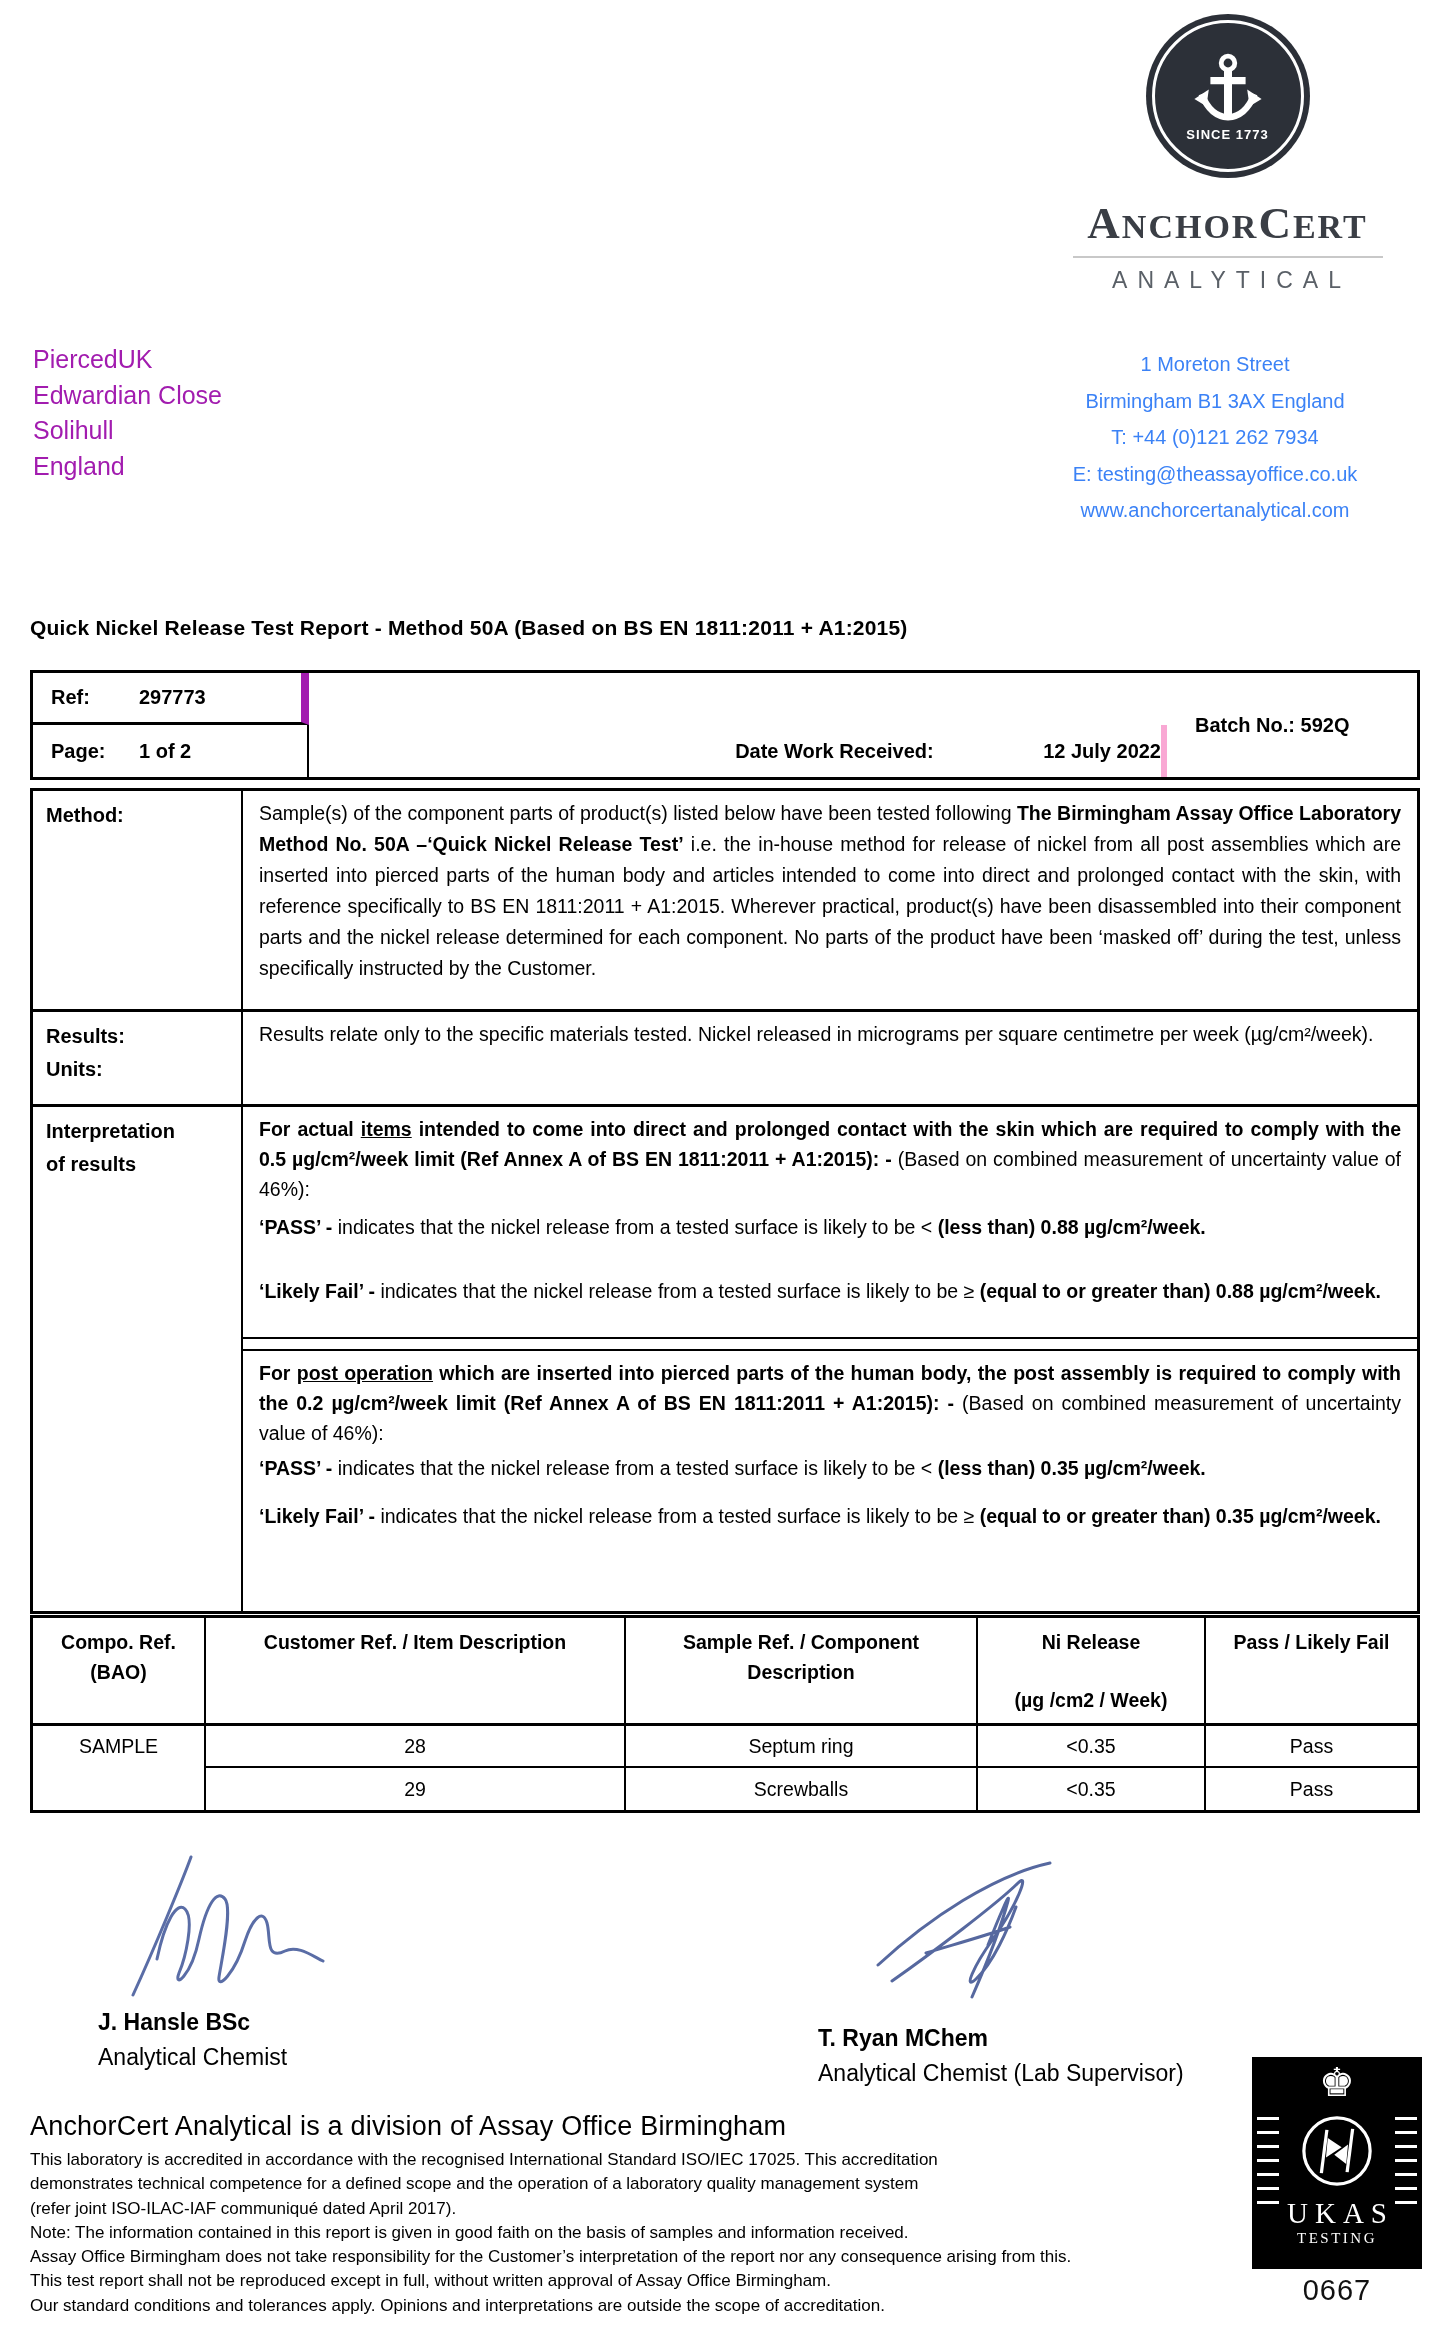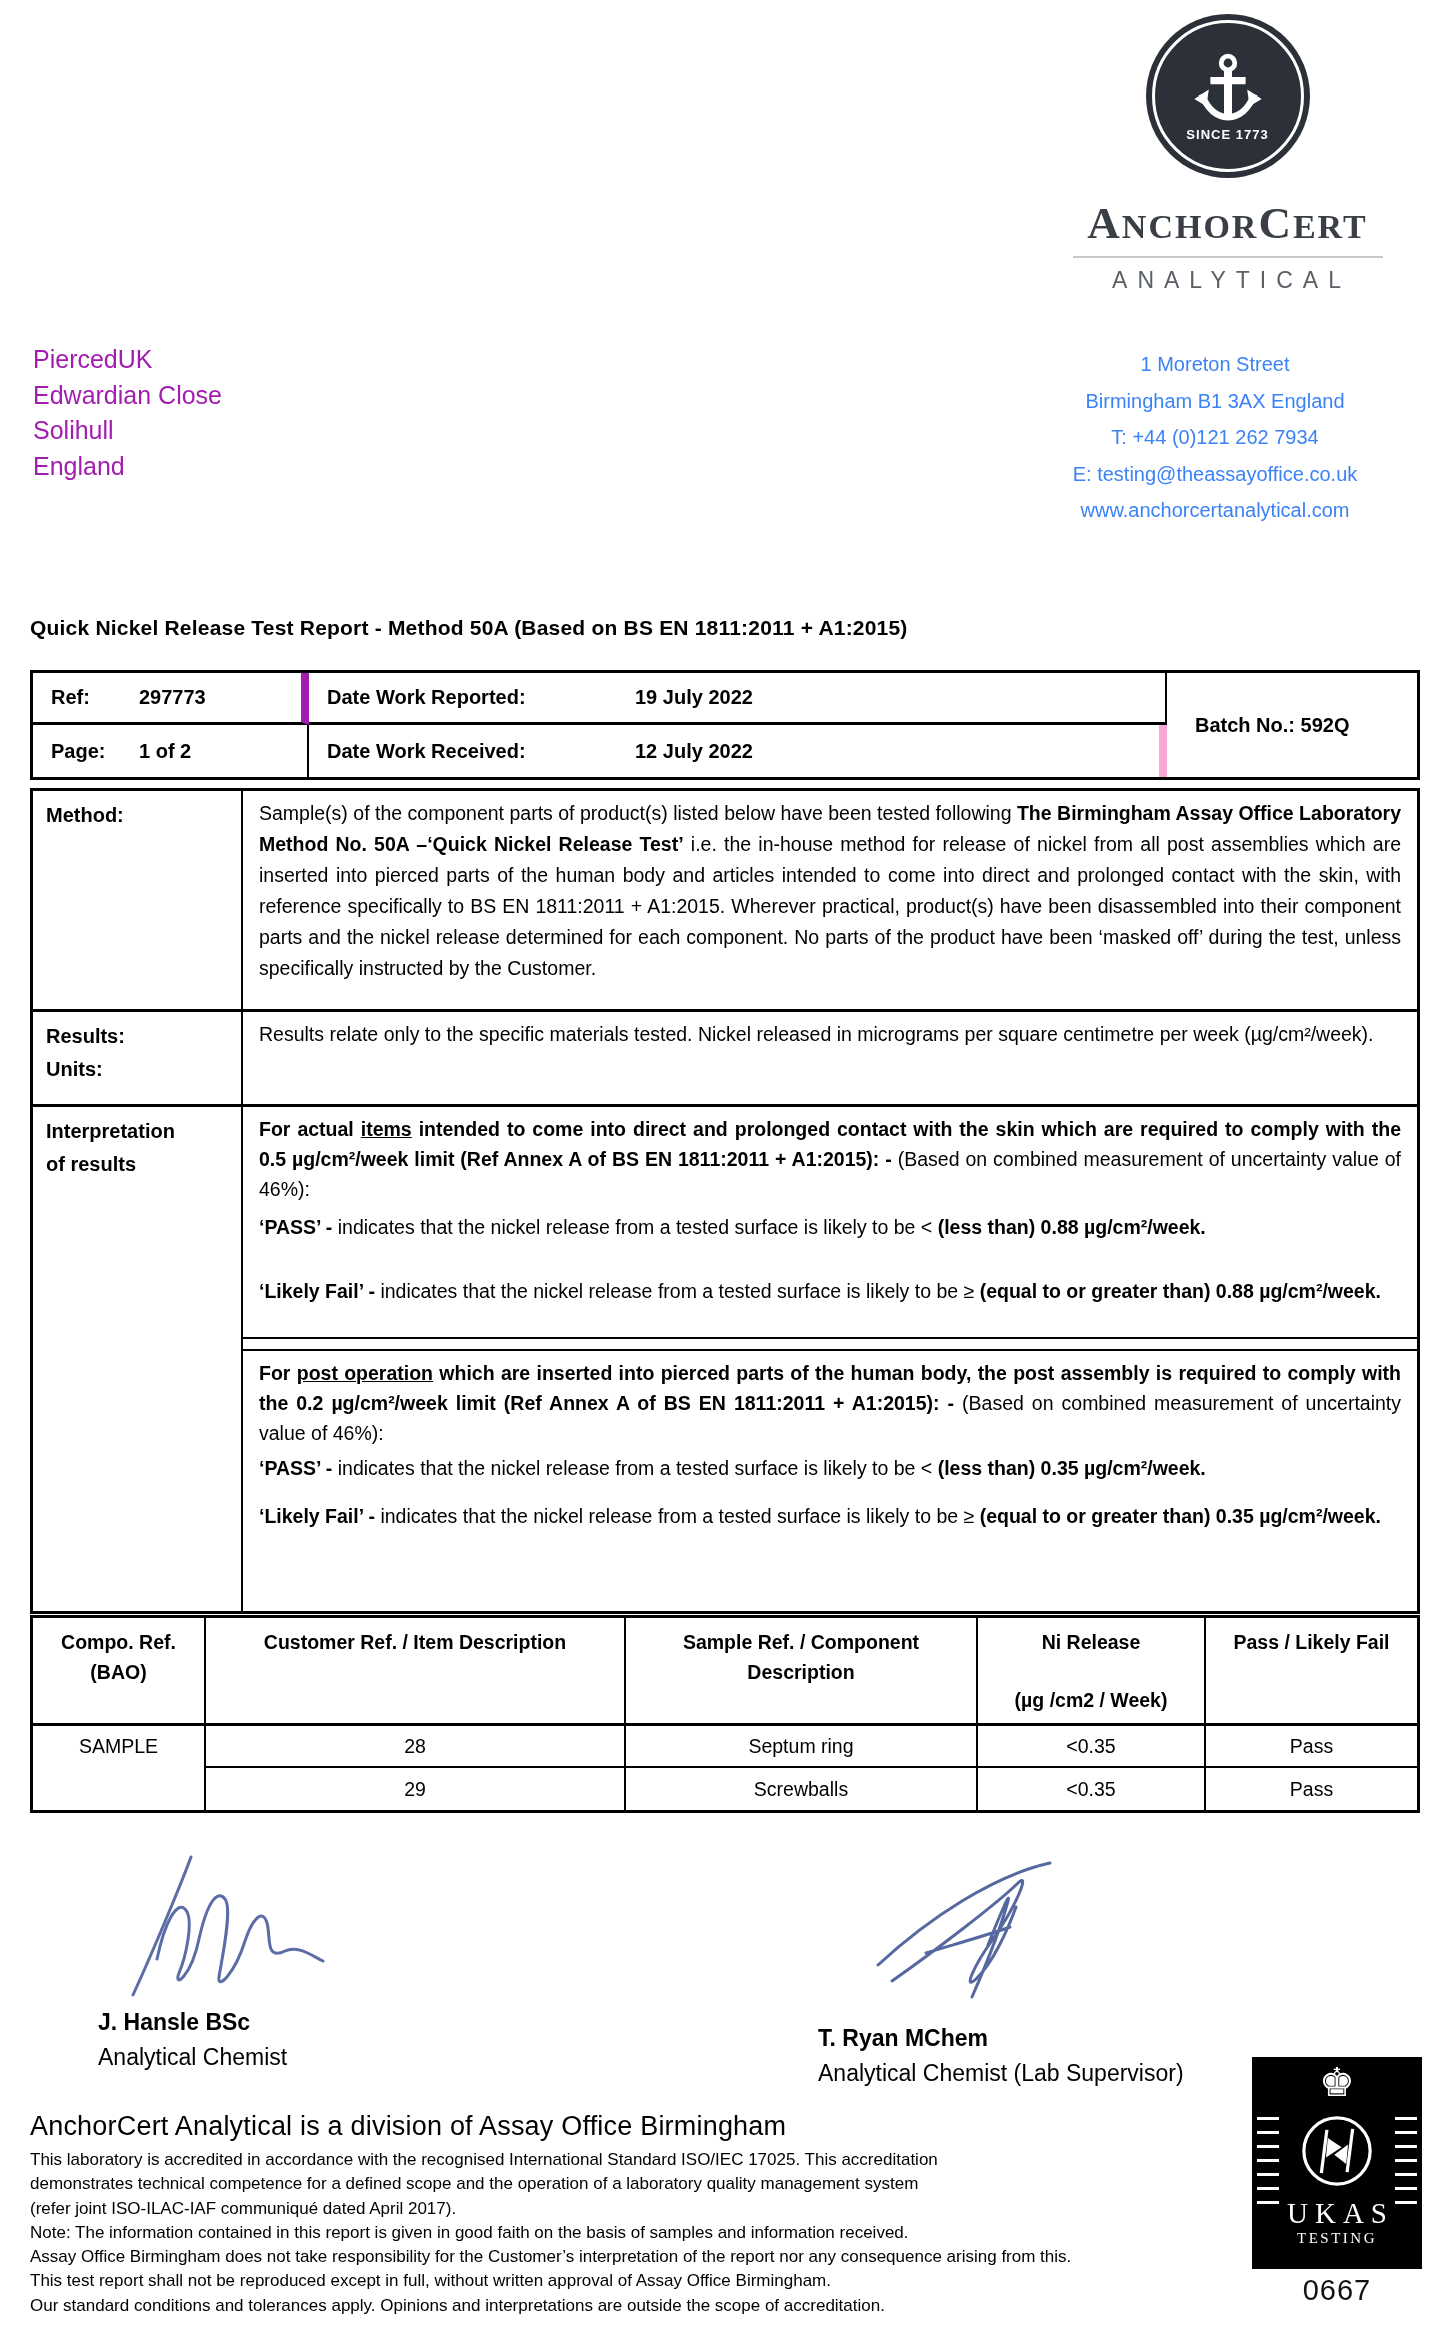--- a/index.html
+++ b/index.html
@@ -32,21 +32,21 @@
   .title { margin:0; font-size:21px; font-weight:bold; letter-spacing:0.2px; }
 
   
   .ref-table { display:grid; grid-template-columns:276px 858px auto; grid-template-rows:52px 52px;
                border:3px solid #000; margin-top:30px; font-weight:bold; font-size:20px; }
   .rt-cell { display:flex; align-items:center; padding-left:18px; }
   .rt-ref      { grid-column:1; grid-row:1; border-right:8px solid #a21caf; border-bottom:3px solid #000; }
   .rt-reported { grid-column:2; grid-row:1; border-right:2px solid #000; border-bottom:3px solid #000; }
   .rt-batch    { grid-column:3; grid-row:1 / span 2; padding-left:28px; }
   .rt-page     { grid-column:1; grid-row:2; border-right:2px solid #000; }
-  .rt-received { grid-column:2; grid-row:2; border-right:8px solid #f9a8d4; }
+  .rt-received { grid-column:2; grid-row:2; border-right:6px solid #f9a8d4;justify-content:flex-end; }
   .rt-lab  { display:inline-block; width:88px; }
   .rt-lab2 { display:inline-block; width:308px; }
 
   
   .main-table { border:3px solid #000; margin-top:8px; font-size:19.5px; }
   .m-row  { display:grid; grid-template-columns:210px 1fr; }
   .m-row1 { min-height:218px; border-bottom:3px solid #000; }
   .m-row2 { min-height:92px;  border-bottom:3px solid #000; }
   .m-row3 { height:504px; }
   .m-label { border-right:2.5px solid #000; font-weight:bold; font-size:20px; padding:8px 8px 0 13px; line-height:33px; }
@@ -137,24 +137,20 @@
 
   <div class="content">
 
     <div class="title">Quick Nickel Release Test Report - Method 50A (Based on BS EN 1811:2011 + A1:2015)</div>
 
     <div class="ref-table">
       <div class="rt-cell rt-ref">
         <span class="rt-lab">Ref:</span>
         <span>297773</span>
       </div>
-      <div class="rt-cell rt-reported">
-        <span class="rt-lab2">Date Work Reported:</span>
-        <span>19 July 2022</span>
-      </div>
       <div class="rt-cell rt-batch">Batch No.: 592Q</div>
       <div class="rt-cell rt-page">
         <span class="rt-lab">Page:</span>
         <span>1 of 2</span>
       </div>
       <div class="rt-cell rt-received">
         <span class="rt-lab2">Date Work Received:</span>
         <span>12 July 2022</span>
       </div>
     </div>

